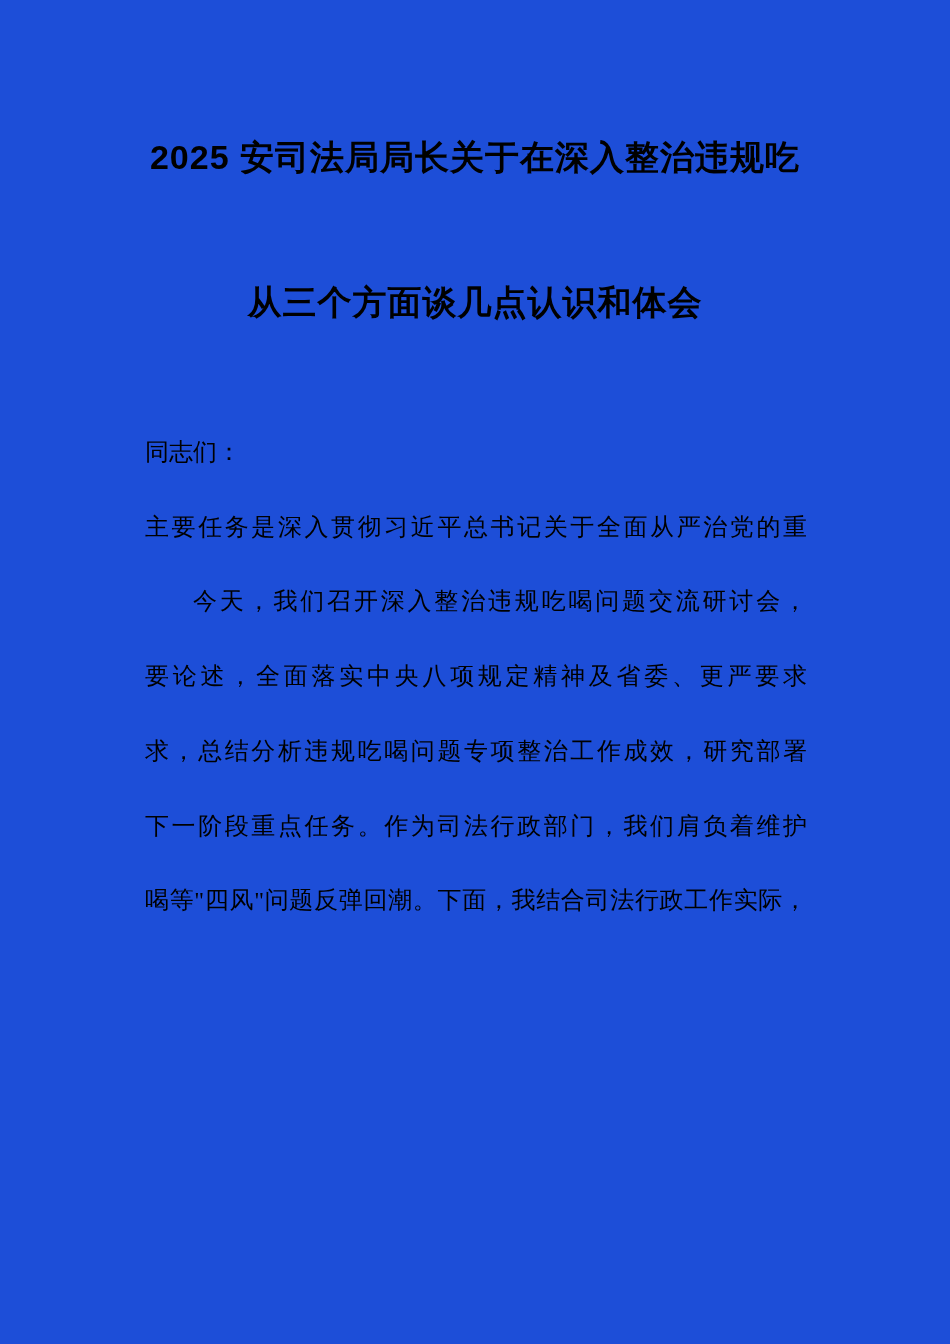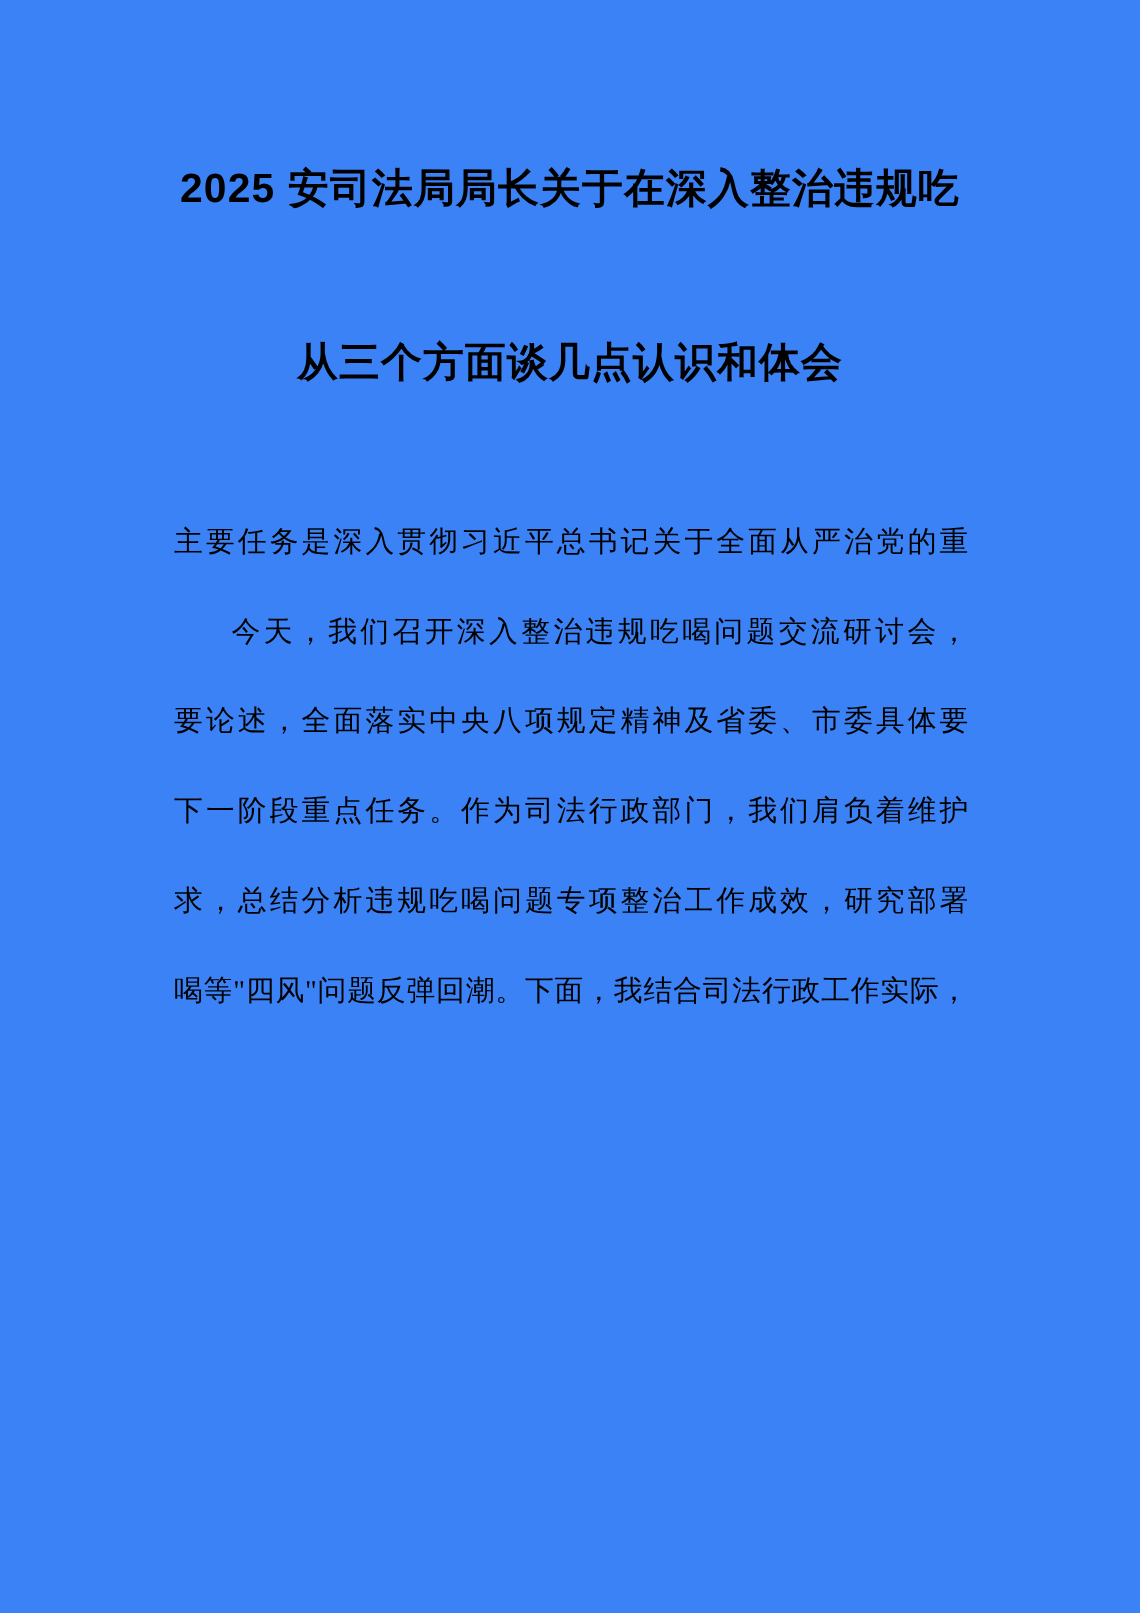--- a/index.html
+++ b/index.html
@@ -4,21 +4,21 @@
 <style>
   html, body {
     margin: 0;
     padding: 0;
     background: #ffffff;
   }
   .page {
     position: relative;
     width: 950px;
     height: 1344px;
-    background: #3b82f6;
+    background: #1d4ed8;
     color: #000000;
     overflow: hidden;
     font-family: "Liberation Serif", "DejaVu Serif", serif;
   }
   .doc-title {
     position: absolute;
     top: 85px;
     left: 75px;
     right: 75px;
     text-align: center;
@@ -58,21 +58,22 @@
 </head>
 <body>
 
 <div class="page">
   <div class="doc-title">
     <span class="title-line">2025 安司法局局长关于在深入整治违规吃</span>
     <span class="title-line">从三个方面谈几点认识和体会</span>
   </div>
 
   <div class="doc-body">
+    <div class="body-line no-justify">同志们：</div>
 
   <div class="body-line">主要任务是深入贯彻习近平总书记关于全面从严治党的重</div>
       <div class="body-line indent">今天，我们召开深入整治违规吃喝问题交流研讨会，</div>
-      <div class="body-line">要论述，全面落实中央八项规定精神及省委、市委具体要</div>
+      <div class="body-line">要论述，全面落实中央八项规定精神及省委、更严要求</div>
+      <div class="body-line">求，总结分析违规吃喝问题专项整治工作成效，研究部署</div>
       <div class="body-line">下一阶段重点任务。作为司法行政部门，我们肩负着维护</div>
-      <div class="body-line">求，总结分析违规吃喝问题专项整治工作成效，研究部署</div>
       <div class="body-line">喝等"四风"问题反弹回潮。下面，我结合司法行政工作实际，</div>
     </div>
 </div>
 
 </body></html>

